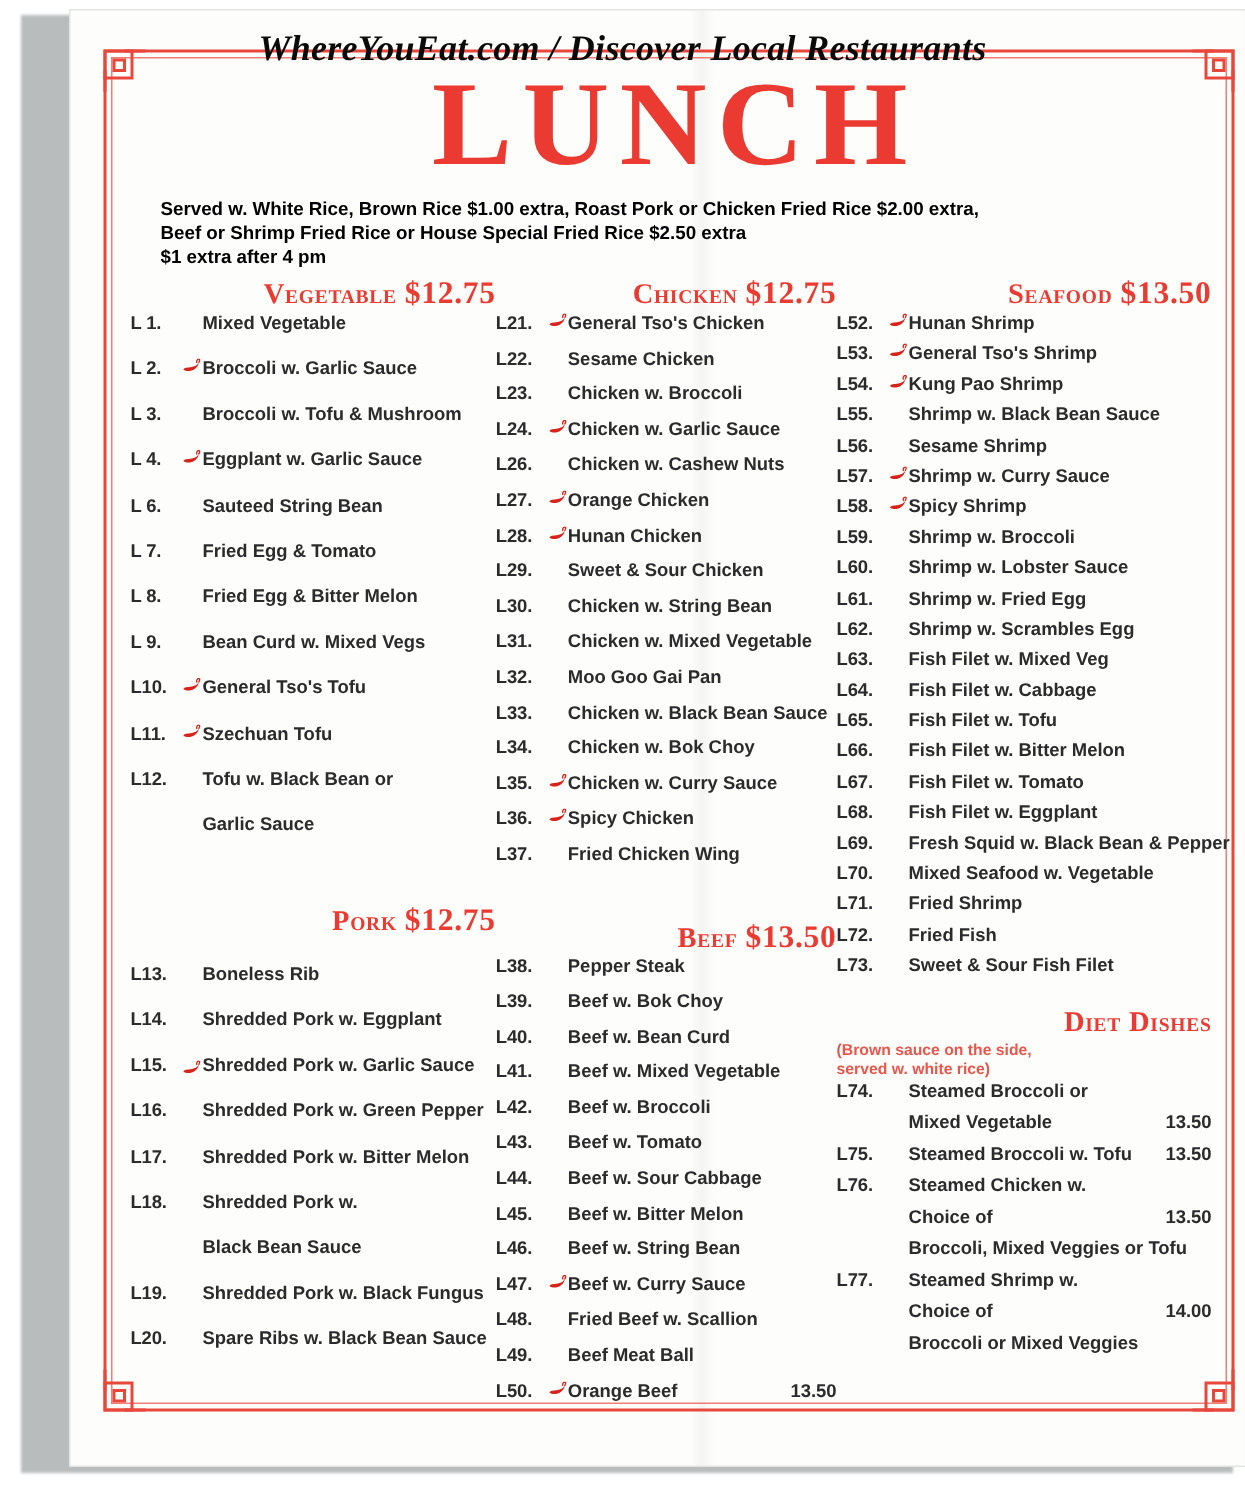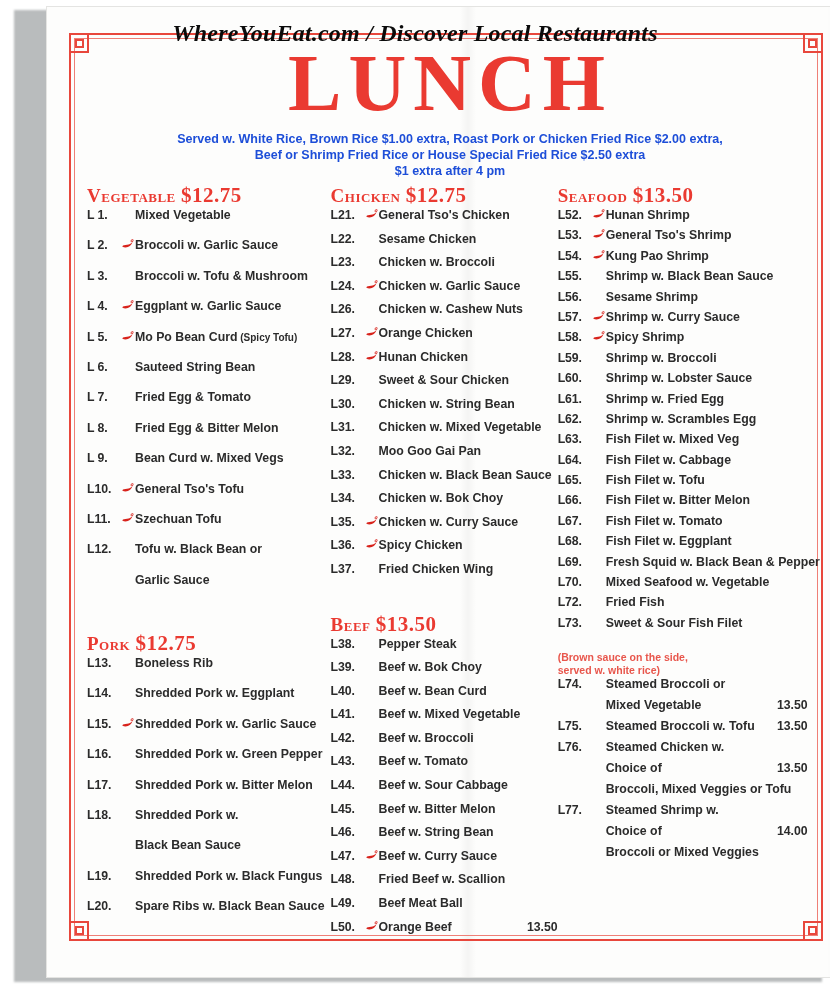--- a/index.html
+++ b/index.html
@@ -114,22 +114,22 @@
     line-height: 80px;
     color: #ea3a31;
     letter-spacing: 7px;
     margin: 0;
   }
 
   
   .serve-note {
     position: absolute;
     top: 124px; left: 60px; right: 60px;
-    text-align: center;
-    color: #1d4ed8;
+    text-align: left;
+    color: #000000;
     font-size: 12.5px;
     font-weight: bold;
     line-height: 16px;
     z-index: 10;
   }
 
   
   .cols {
     position: absolute;
     left: 40px; right: 46px;
@@ -141,21 +141,21 @@
   .col { position: relative; }
   .col-1 { width: 248px; }
   .col-2 { width: 238px; }
   .col-3 { width: 250px; flex: 1; }
 
   .sec-head {
     font-family: "Liberation Serif", serif;
     color: #ea3a31;
     font-weight: bold;
     font-size: 19px;
-    text-align: left;
+    text-align: right;
     font-variant: small-caps;
     letter-spacing: .5px;
     white-space: nowrap;
   }
   .sec-head .price { font-variant: normal; font-size: 21px; }
   .sec-sub {
     color: #e8564c;
     font-size: 10.5px;
     font-weight: bold;
     line-height: 13px;
@@ -193,21 +193,21 @@
     font-weight: bold;
   }
   .pr {
     flex: none;
     text-align: right;
     padding-left: 6px;
   }
 
   
   .col-1 ul.items li { height: 30.4px; }
-  .col-1 .pork ul.items li { height: 30.4px; }
+  .col-1 .pork ul.items li { height: 30.4px; align-items: flex-end; }
   .col-2 ul.items li { height: 23.6px; }
   .col-3 ul.items li { height: 20.4px; }
   .col-3 .diet ul.items li { height: 21px; }
 
   .gap-pork { height: 28px; }
   .gap-beef { height: 26px; }
   .gap-diet { height: 14px; }
 
   
   .printer-credit {
@@ -310,31 +310,20 @@
               <span class="pep">
                 <svg width="13" height="9" viewBox="0 0 13 9">
                   <path d="M1.2 7.4C3.4 8.9 6.6 8.7 8.8 7.0C10.3 5.9 11.2 4.3 11.6 2.6C11.0 3.6 10.1 4.5 9.0 5.0C7.2 5.9 4.9 5.9 3.0 6.2C2.3 6.3 1.7 6.7 1.2 7.4Z" fill="#d8231c"></path>
                   <path d="M11.6 2.6C12.0 1.9 12.3 1.2 12.0 0.6C11.6 0.1 10.9 0.4 10.5 0.9C10.1 1.4 10.0 2.1 10.2 2.7" fill="none" stroke="#d8231c" stroke-width="0.9" stroke-linecap="round"></path>
                 </svg>
               </span>
               <span class="nm">Eggplant w. Garlic Sauce</span>
               <span class="pr"></span>
             </li>
             <li>
-              <span class="num">L 5.</span>
-              <span class="pep">
-                <svg width="13" height="9" viewBox="0 0 13 9">
-                  <path d="M1.2 7.4C3.4 8.9 6.6 8.7 8.8 7.0C10.3 5.9 11.2 4.3 11.6 2.6C11.0 3.6 10.1 4.5 9.0 5.0C7.2 5.9 4.9 5.9 3.0 6.2C2.3 6.3 1.7 6.7 1.2 7.4Z" fill="#d8231c"></path>
-                  <path d="M11.6 2.6C12.0 1.9 12.3 1.2 12.0 0.6C11.6 0.1 10.9 0.4 10.5 0.9C10.1 1.4 10.0 2.1 10.2 2.7" fill="none" stroke="#d8231c" stroke-width="0.9" stroke-linecap="round"></path>
-                </svg>
-              </span>
-              <span class="nm">Mo Po Bean Curd<span class="paren"> (Spicy Tofu)</span></span>
-              <span class="pr"></span>
-            </li>
-            <li>
               <span class="num">L 6.</span>
               <span class="pep"></span>
               <span class="nm">Sauteed String Bean</span>
               <span class="pr"></span>
             </li>
             <li>
               <span class="num">L 7.</span>
               <span class="pep"></span>
               <span class="nm">Fried Egg &amp; Tomato</span>
               <span class="pr"></span>
@@ -839,37 +828,46 @@
               <span class="nm">Fresh Squid w. Black Bean &amp; Pepper</span>
               <span class="pr"></span>
             </li>
             <li>
               <span class="num">L70.</span>
               <span class="pep"></span>
               <span class="nm">Mixed Seafood w. Vegetable</span>
               <span class="pr"></span>
             </li>
             <li>
+              <span class="num">L71.</span>
+              <span class="pep"></span>
+              <span class="nm">Fried Shrimp</span>
+              <span class="pr"></span>
+            </li>
+            <li>
               <span class="num">L72.</span>
               <span class="pep"></span>
               <span class="nm">Fried Fish</span>
               <span class="pr"></span>
             </li>
             <li>
               <span class="num">L73.</span>
               <span class="pep"></span>
               <span class="nm">Sweet &amp; Sour Fish Filet</span>
               <span class="pr"></span>
             </li>
           </ul>
       </div>
 
       <div class="gap-diet"></div>
 
       <div class="sec diet">
+        <div class="sec-head">
+          <span>Diet Dishes</span>
+        </div>
         <div class="sec-sub">
           <div>(Brown sauce on the side,</div>
           <div>served w. white rice)</div>
         </div>
         <ul class="items">
             <li>
               <span class="num">L74.</span>
               <span class="pep"></span>
               <span class="nm">Steamed Broccoli or</span>
               <span class="pr"></span>

